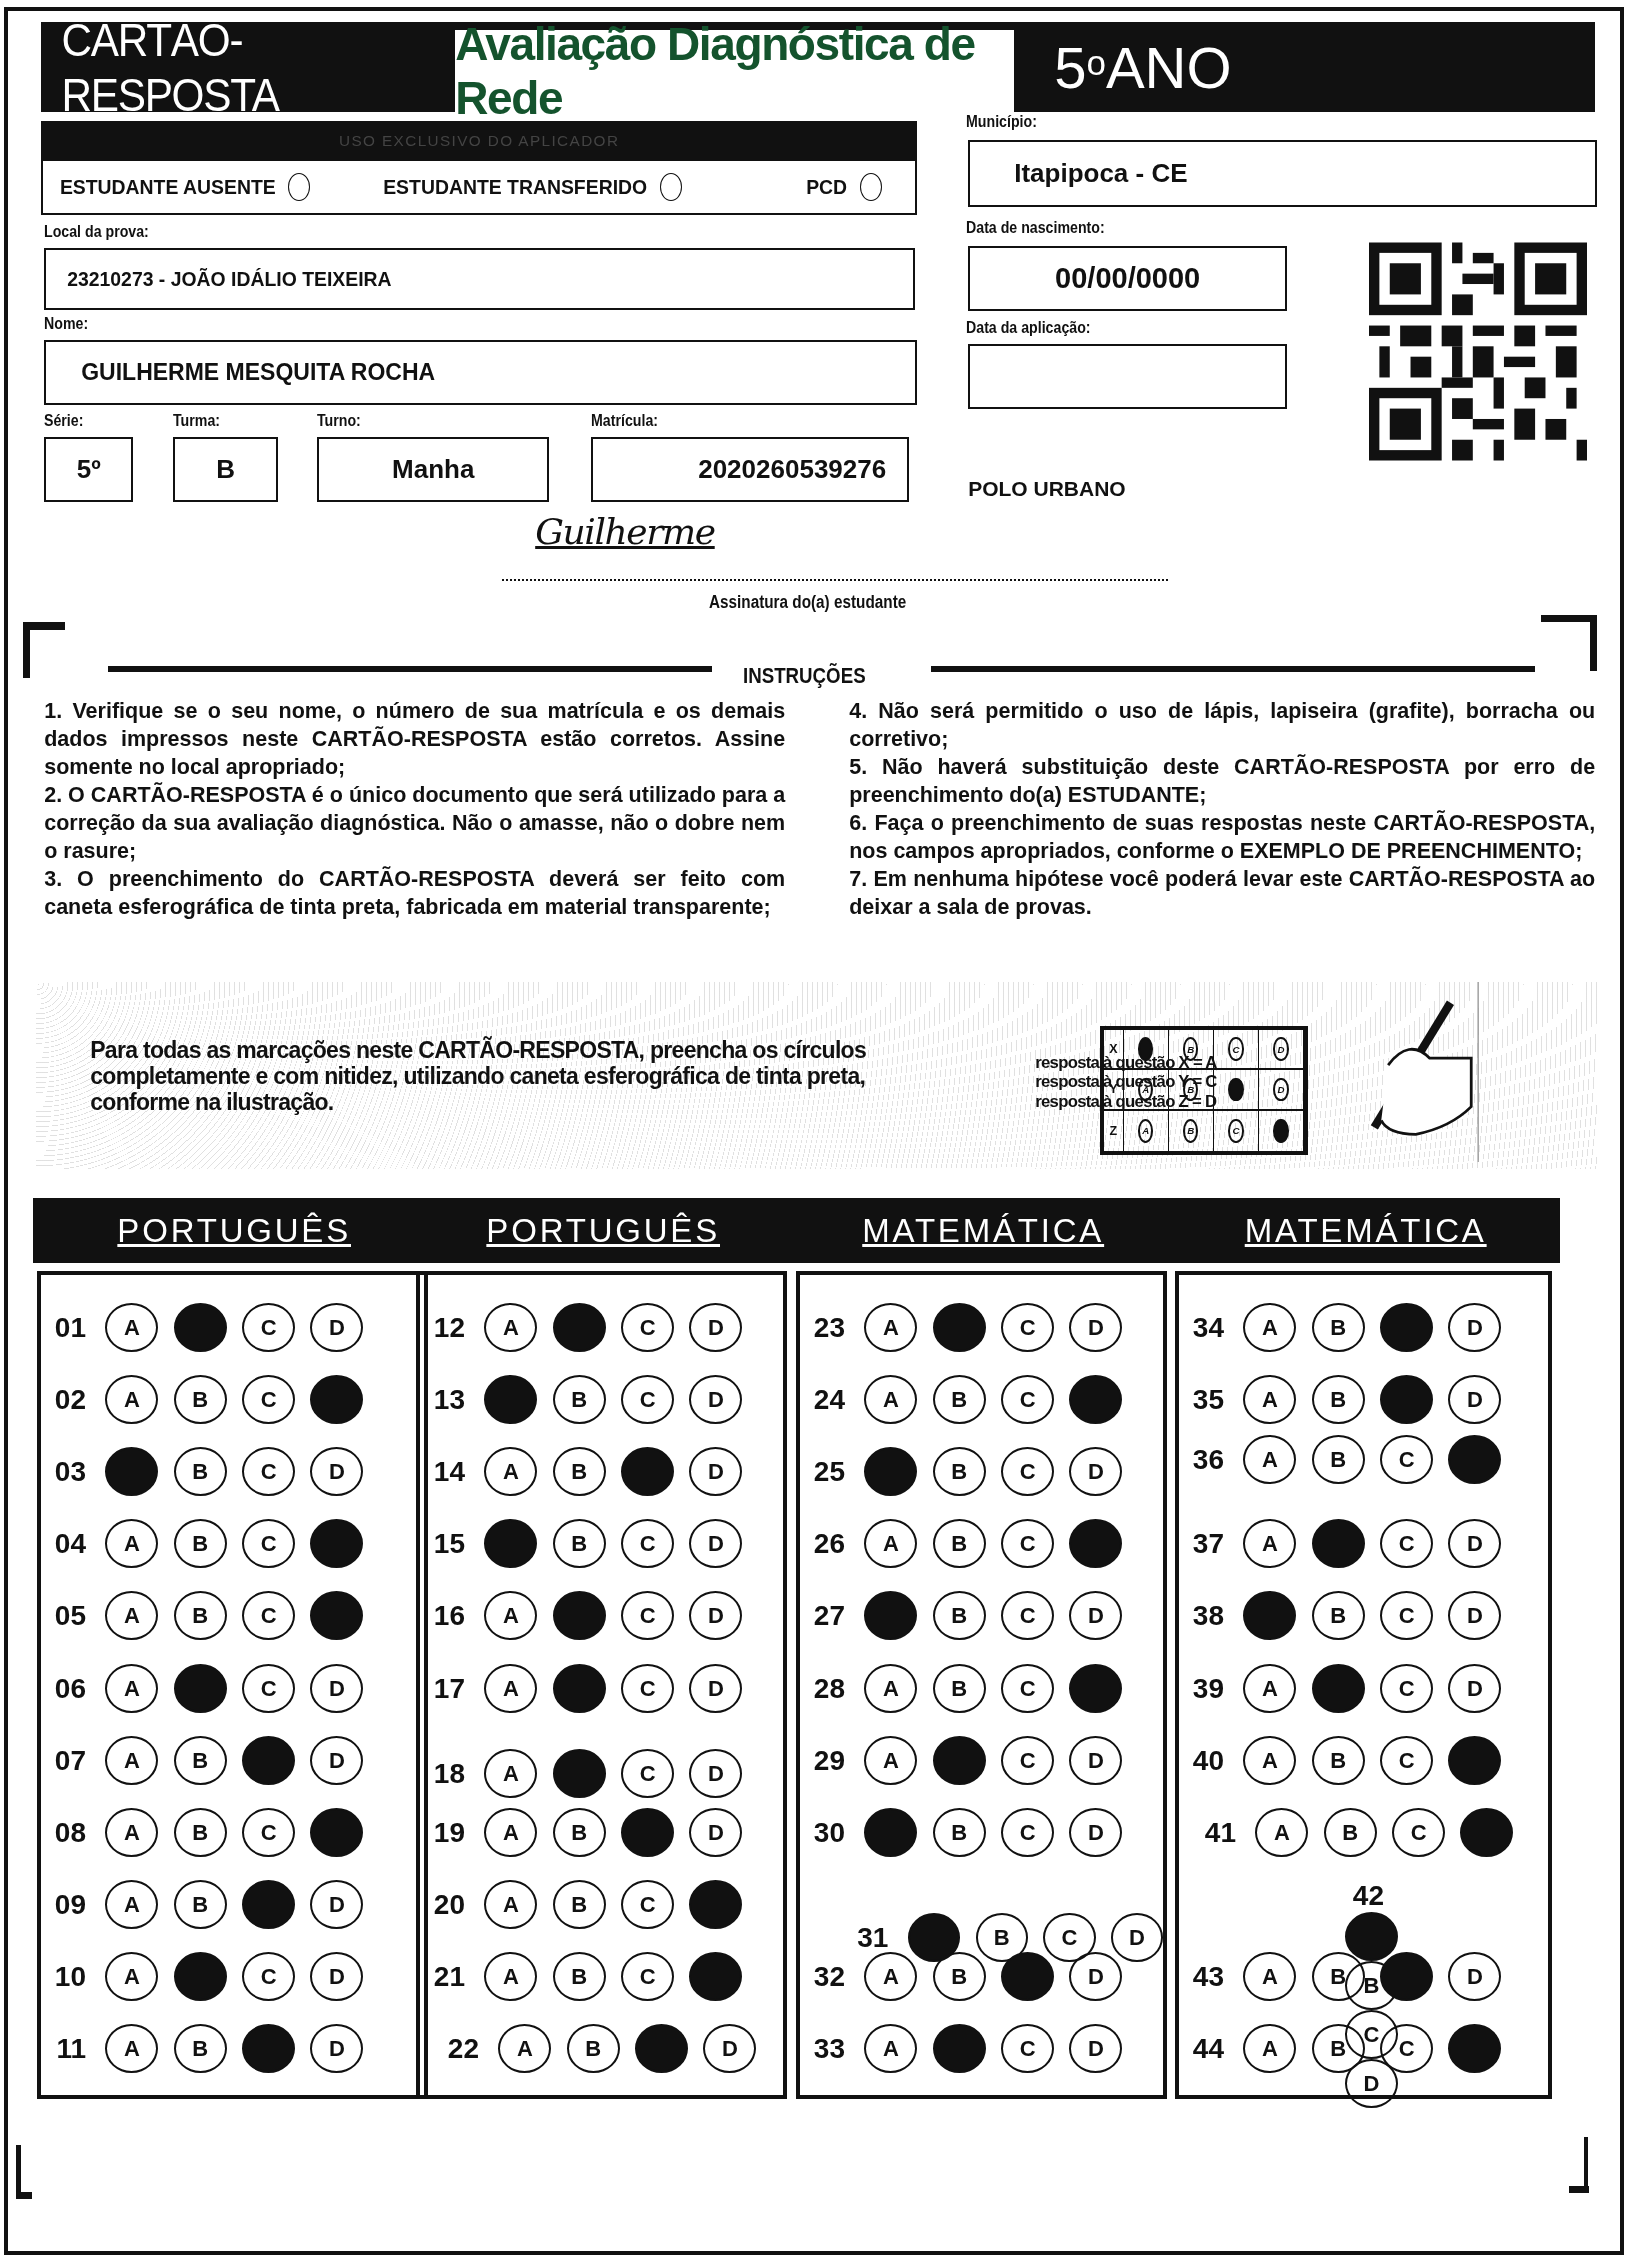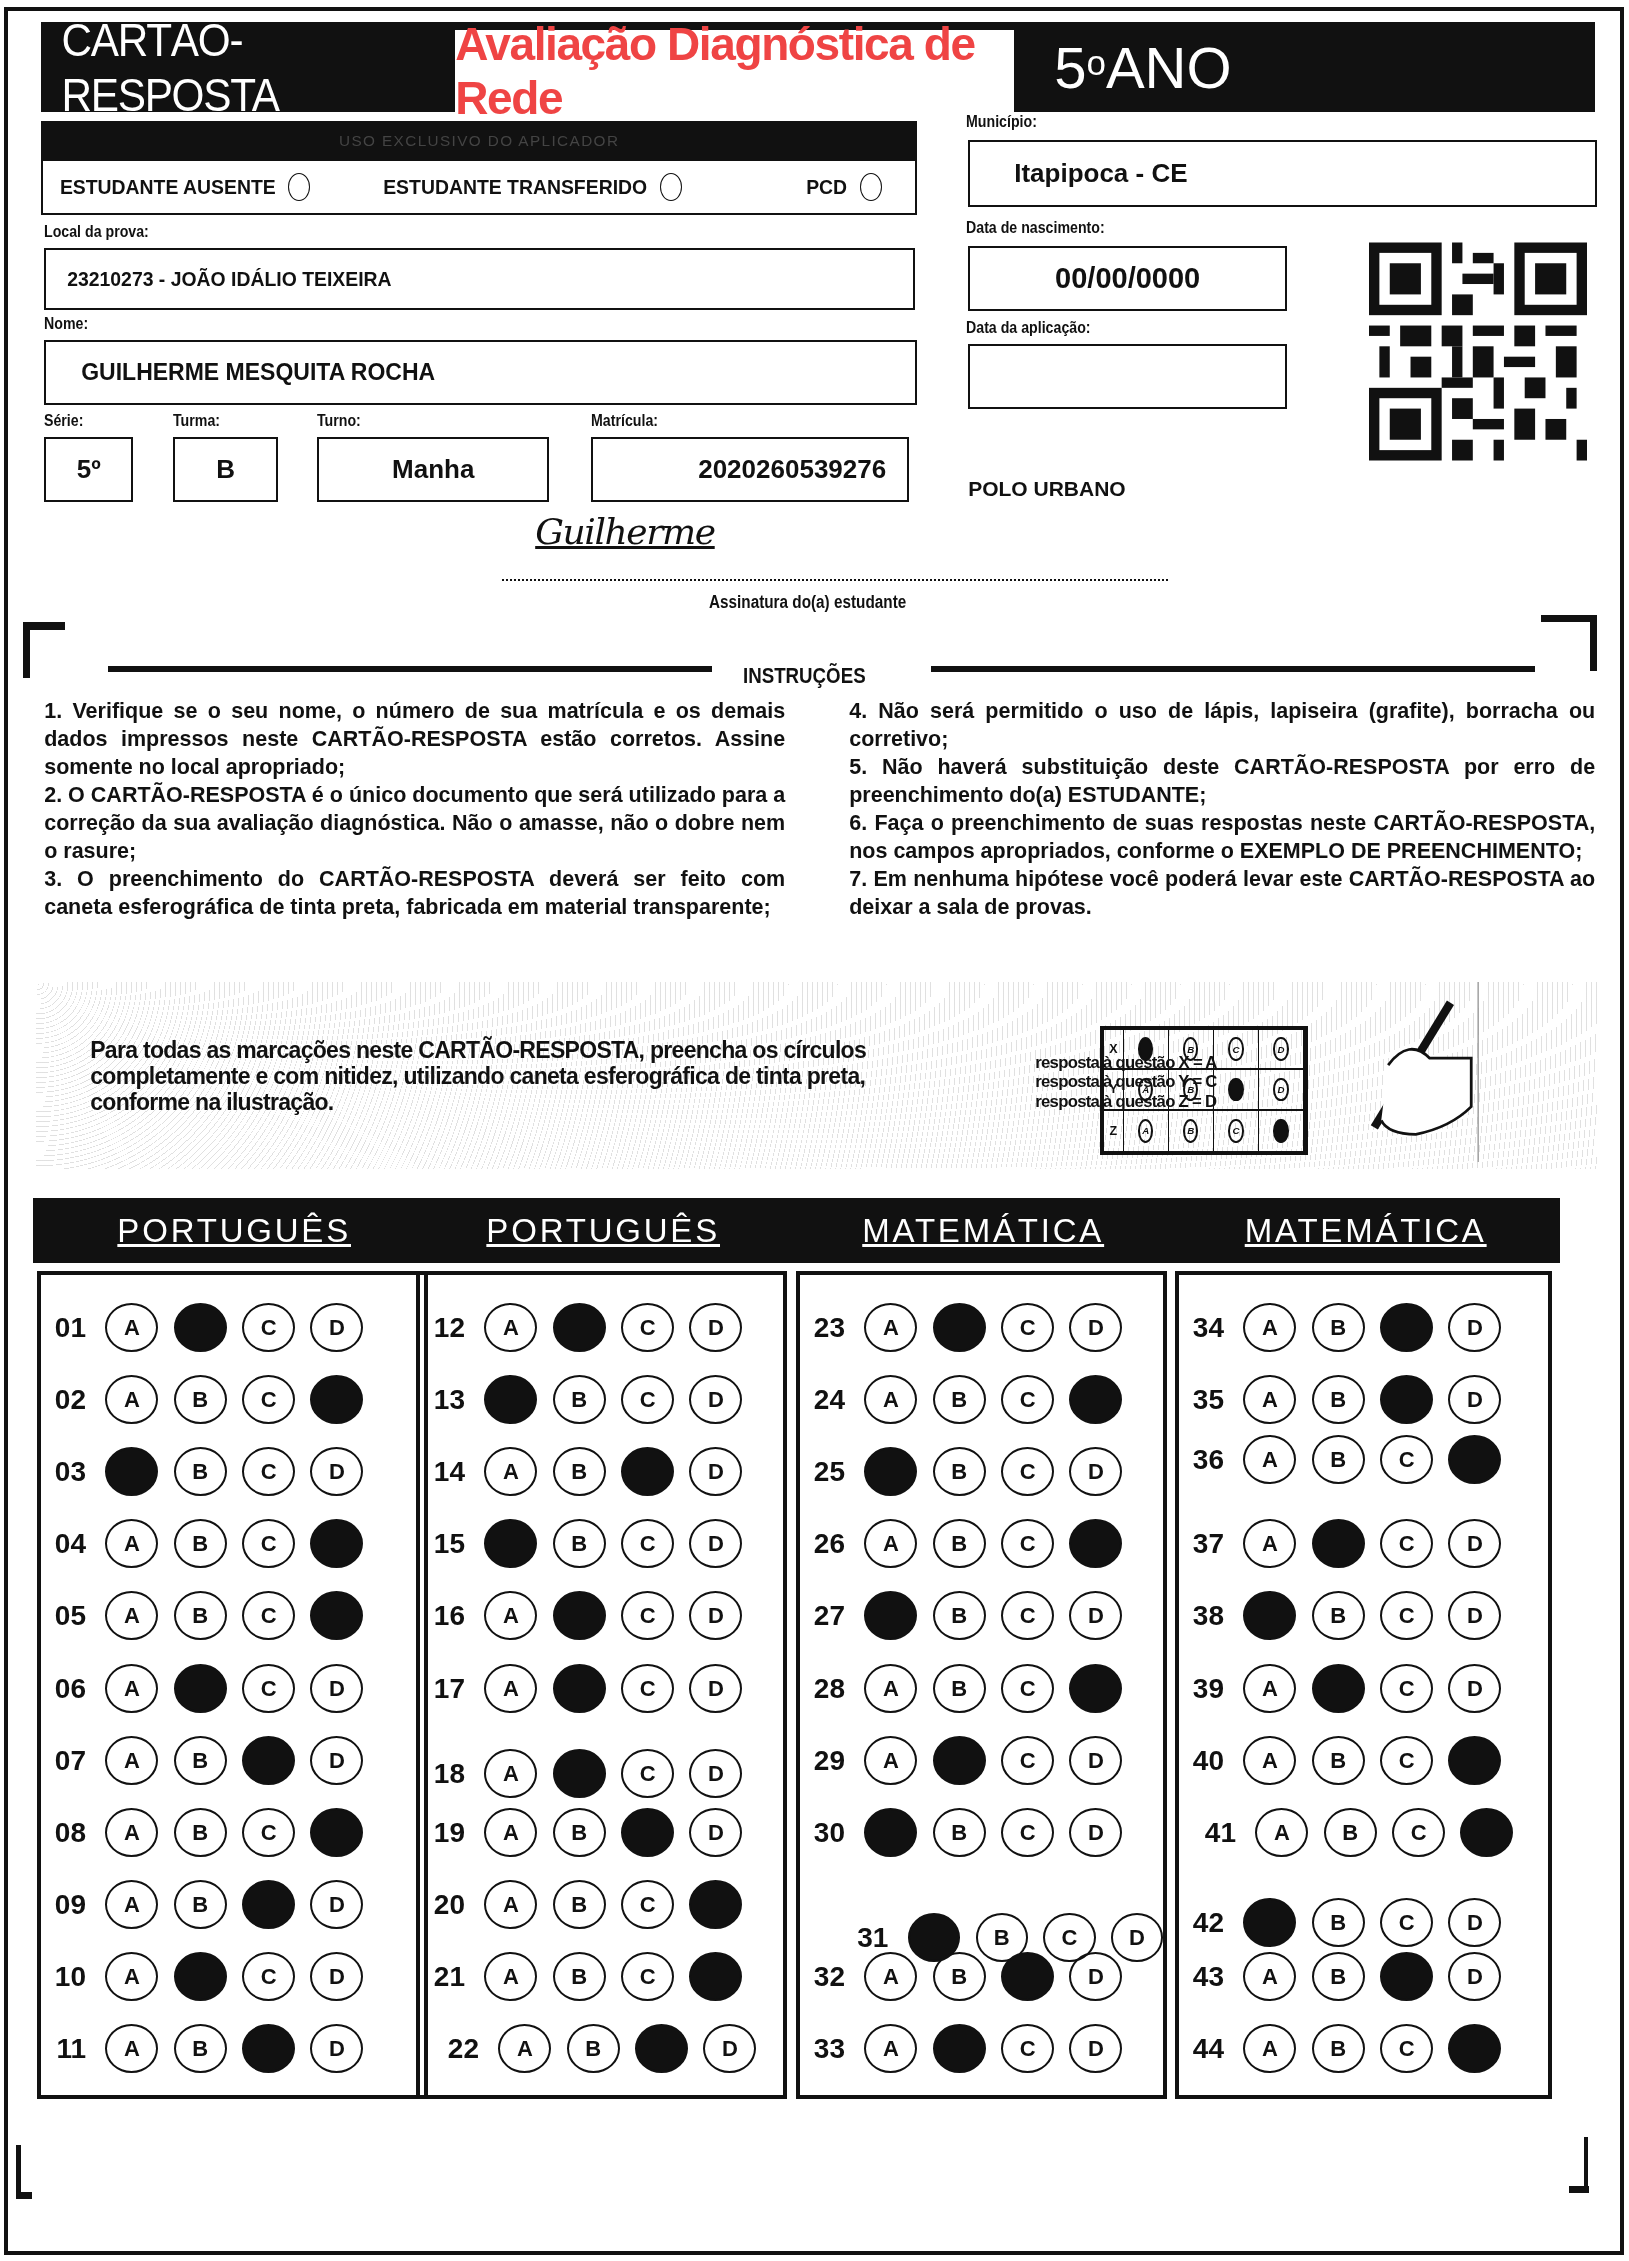--- a/index.html
+++ b/index.html
@@ -3,21 +3,21 @@
 <meta charset="utf-8">
 <style>
   * { box-sizing: border-box; margin: 0; padding: 0; }
   html, body { width: 1630px; height: 2261px; background: #fff; }
   body { font-family: "Liberation Sans", sans-serif; color: #111; position: relative; overflow: hidden; }
   .page { position: absolute; left: 4.2px; top: 7px; width: 1620px; height: 2248px; border: 4.2px solid #111; }
 
   
   .hdr { position: absolute; left: 33px; top: 11px; width: 1554px; height: 90px; background: #111; }
   .hdr-left { position: absolute; left: 0; top: 0; width: 409px; height: 90px; color: #fff; font-family: "Liberation Sans", sans-serif; font-size: 47px; display: flex; align-items: center; justify-content: center; letter-spacing: -1.4px; transform: scaleX(0.9); }
-  .hdr-mid { position: absolute; left: 414px; top: 8.3px; width: 559px; height: 82px; background: #fff; color: #ef4444; font-weight: bold; font-size: 46px; display: flex; align-items: center; justify-content: center; letter-spacing: -1.4px; }
+  .hdr-mid { position: absolute; left: 414px; top: 8.3px; width: 559px; height: 82px; background: #fff; color: #14532d; font-weight: bold; font-size: 46px; display: flex; align-items: center; justify-content: center; letter-spacing: -1.4px; }
   .hdr-right { position: absolute; left: 1013px; top: 0; height: 90px; color: #fff; font-size: 58px; display: flex; align-items: center; }
   .hdr-right sup { font-size: 35px; position: relative; top: -4.2px; }
 
   
   .excl-bar { position: absolute; left: 33px; top: 110px; width: 876px; height: 40px; background: #111; color: #444; font-size: 15.3px; display: flex; align-items: center; justify-content: center; letter-spacing: 1.4px; }
   .excl-box { position: absolute; left: 33px; top: 150px; width: 876px; height: 54px; border: 2.8px solid #111; border-top: none; display: flex; align-items: center; font-weight: bold; font-size: 19.4px; }
   .opt { display: flex; align-items: center; position: absolute; }
   .opt .circ { width: 22px; height: 28px; border: 1.4px solid #111; border-radius: 50%; margin-left: 12.5px; }
 
   .lbl { position: absolute; font-weight: bold; font-size: 16.7px; transform: scaleX(0.85); transform-origin: left; }
@@ -558,21 +558,21 @@
           <span class="bub">C</span>
           <span class="bub on"></span>
         </div>
         <div class="row" style="top: 533px; padding-left: 12px;">
           <span class="qnum">41</span>
           <span class="bub">A</span>
           <span class="bub">B</span>
           <span class="bub">C</span>
           <span class="bub on"></span>
         </div>
-        <div class="row" style="top: 623px;">
+        <div class="row" style="top: 605px; flex-direction: column;">
           <span class="qnum">42</span>
           <span class="bub on"></span>
           <span class="bub">B</span>
           <span class="bub">C</span>
           <span class="bub">D</span>
         </div>
         <div class="row" style="top: 677px;">
           <span class="qnum">43</span>
           <span class="bub">A</span>
           <span class="bub">B</span>

